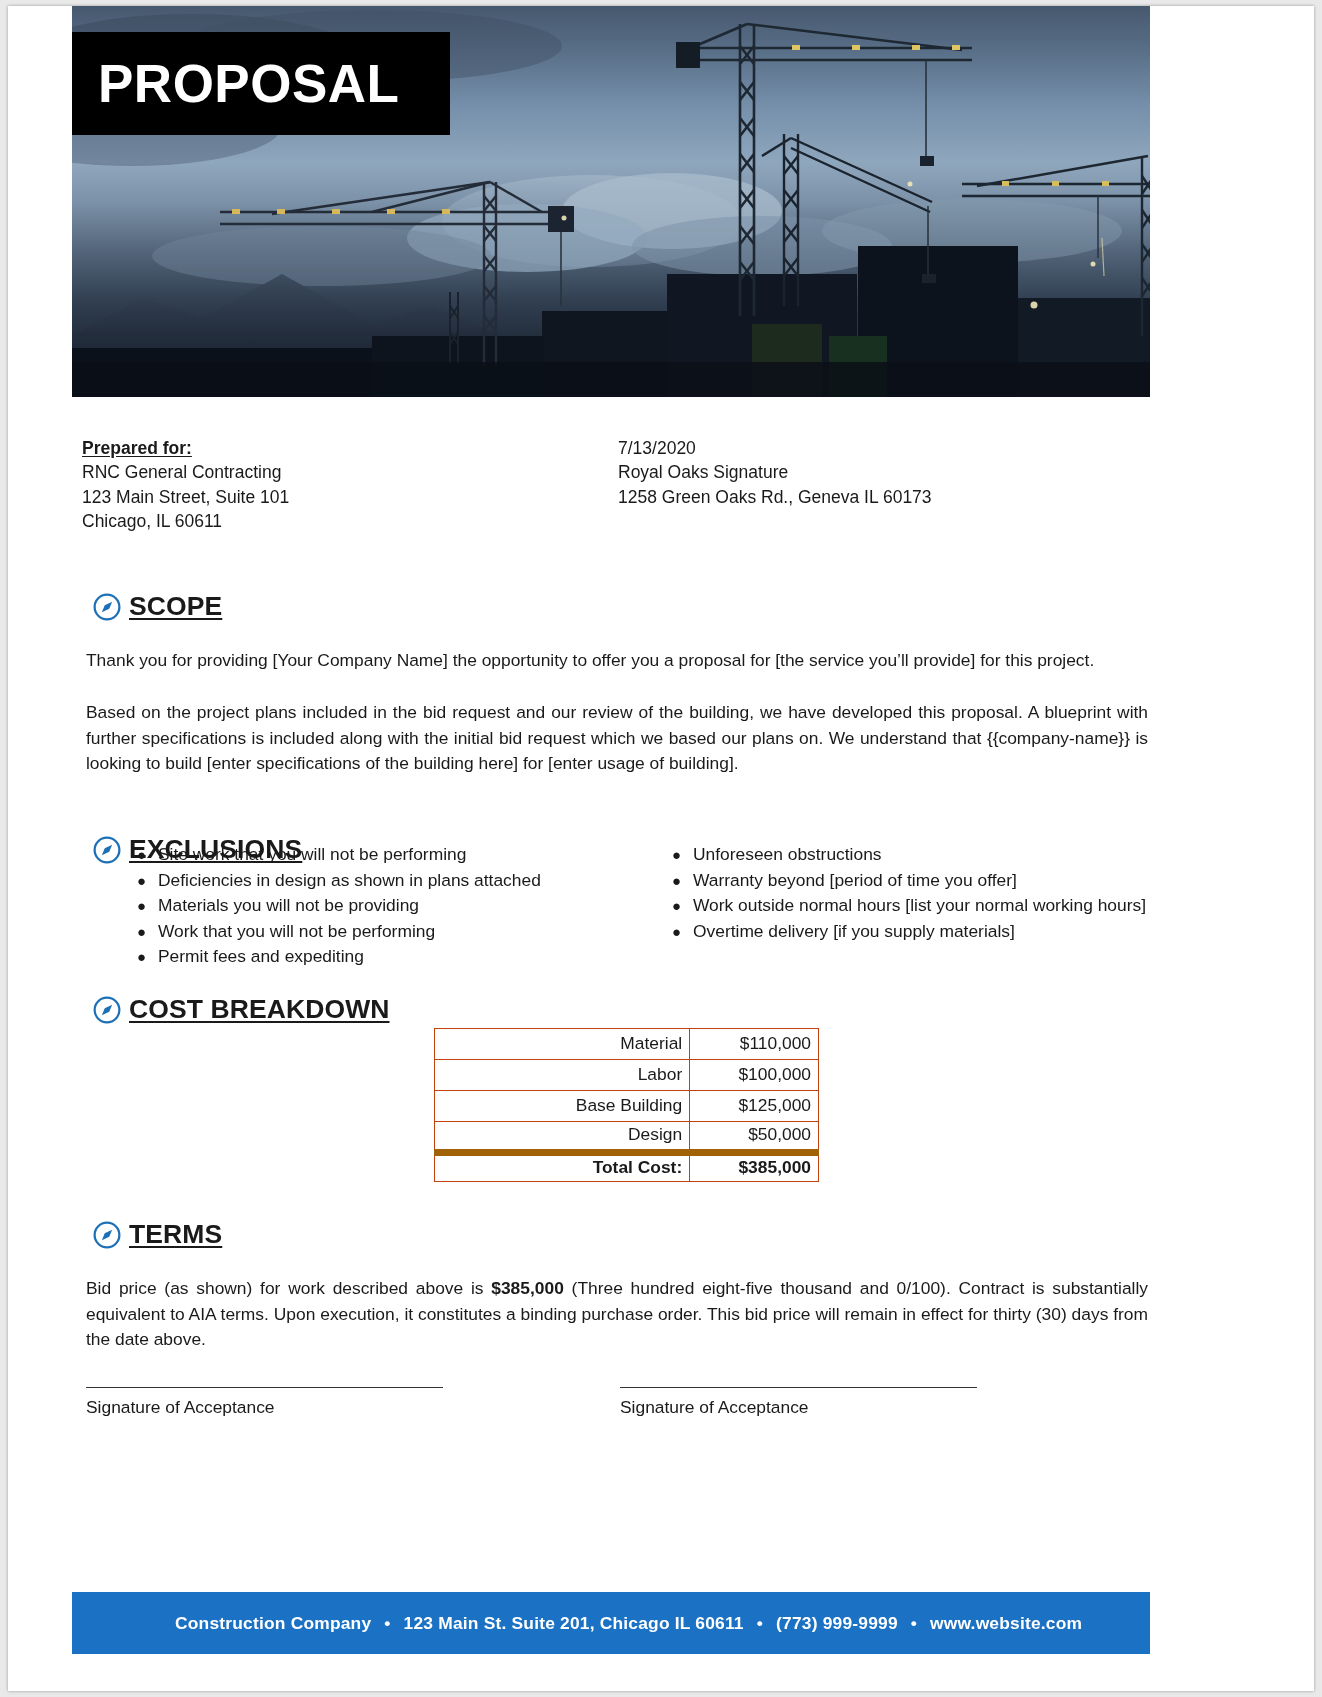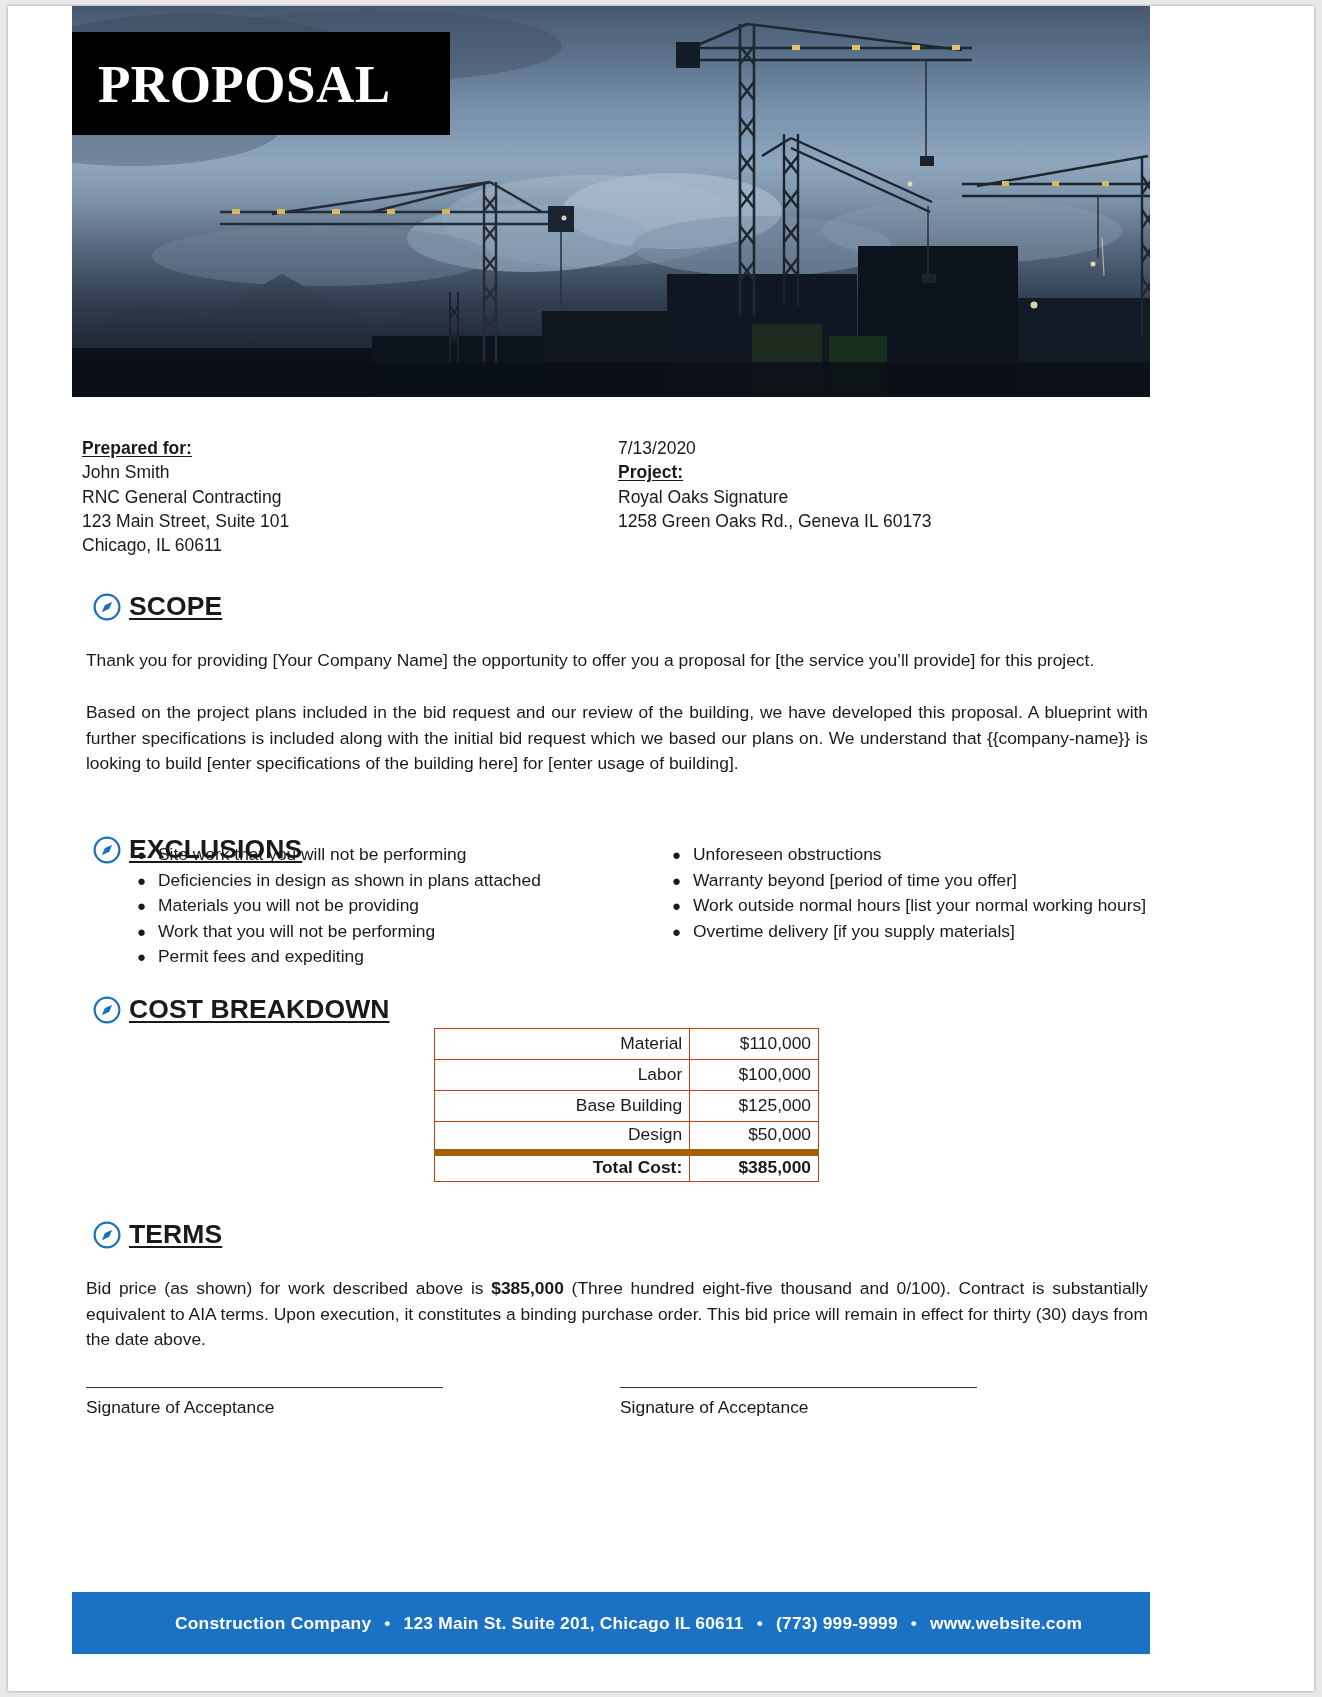--- a/index.html
+++ b/index.html
@@ -43,21 +43,21 @@
     width: 378px; height: 103px;
     background: #000000;
     display: flex; align-items: center;
   }
   .proposal-band span {
     color: #ffffff;
     font-size: 53px;
     font-weight: bold;
     letter-spacing: 0.5px;
     padding-left: 26px;
-    font-family: Liberation Serif, serif;
+    font-family: Liberation Sans, sans-serif;
   }
 
   
   .info {
     position: absolute;
     left: 74px; top: 430px;
     width: 1080px;
     display: flex;
   }
   .info-col { width: 533px; }
@@ -360,28 +360,26 @@
     </svg>
   </div>
 
   <div class="proposal-band">
     <span>PROPOSAL</span>
   </div>
 
   <div class="info">
     <div class="info-col">
       <div class="info-line info-head">Prepared for:</div>
-      <div class="info-line">John Smith</div>
       <div class="info-line">RNC General Contracting</div>
       <div class="info-line">123 Main Street, Suite 101</div>
       <div class="info-line">Chicago, IL 60611</div>
     </div>
     <div class="info-col right">
       <div class="info-line">7/13/2020</div>
-      <div class="info-line info-head">Project:</div>
       <div class="info-line">Royal Oaks Signature</div>
       <div class="info-line">1258 Green Oaks Rd., Geneva IL 60173</div>
     </div>
   </div>
 
   <div class="section-head" style="left:84px; top:586px;">
     <svg class="sec-icon" viewBox="0 0 32 32">
       <circle cx="16" cy="16" r="13.2" fill="none" stroke="#1d70b7" stroke-width="2.4"></circle>
       <path d="M21.5 10.5 L13.6 14.1 L10.5 21.5 L18.4 17.9 Z" fill="#1d70b7"></path>
     </svg>

